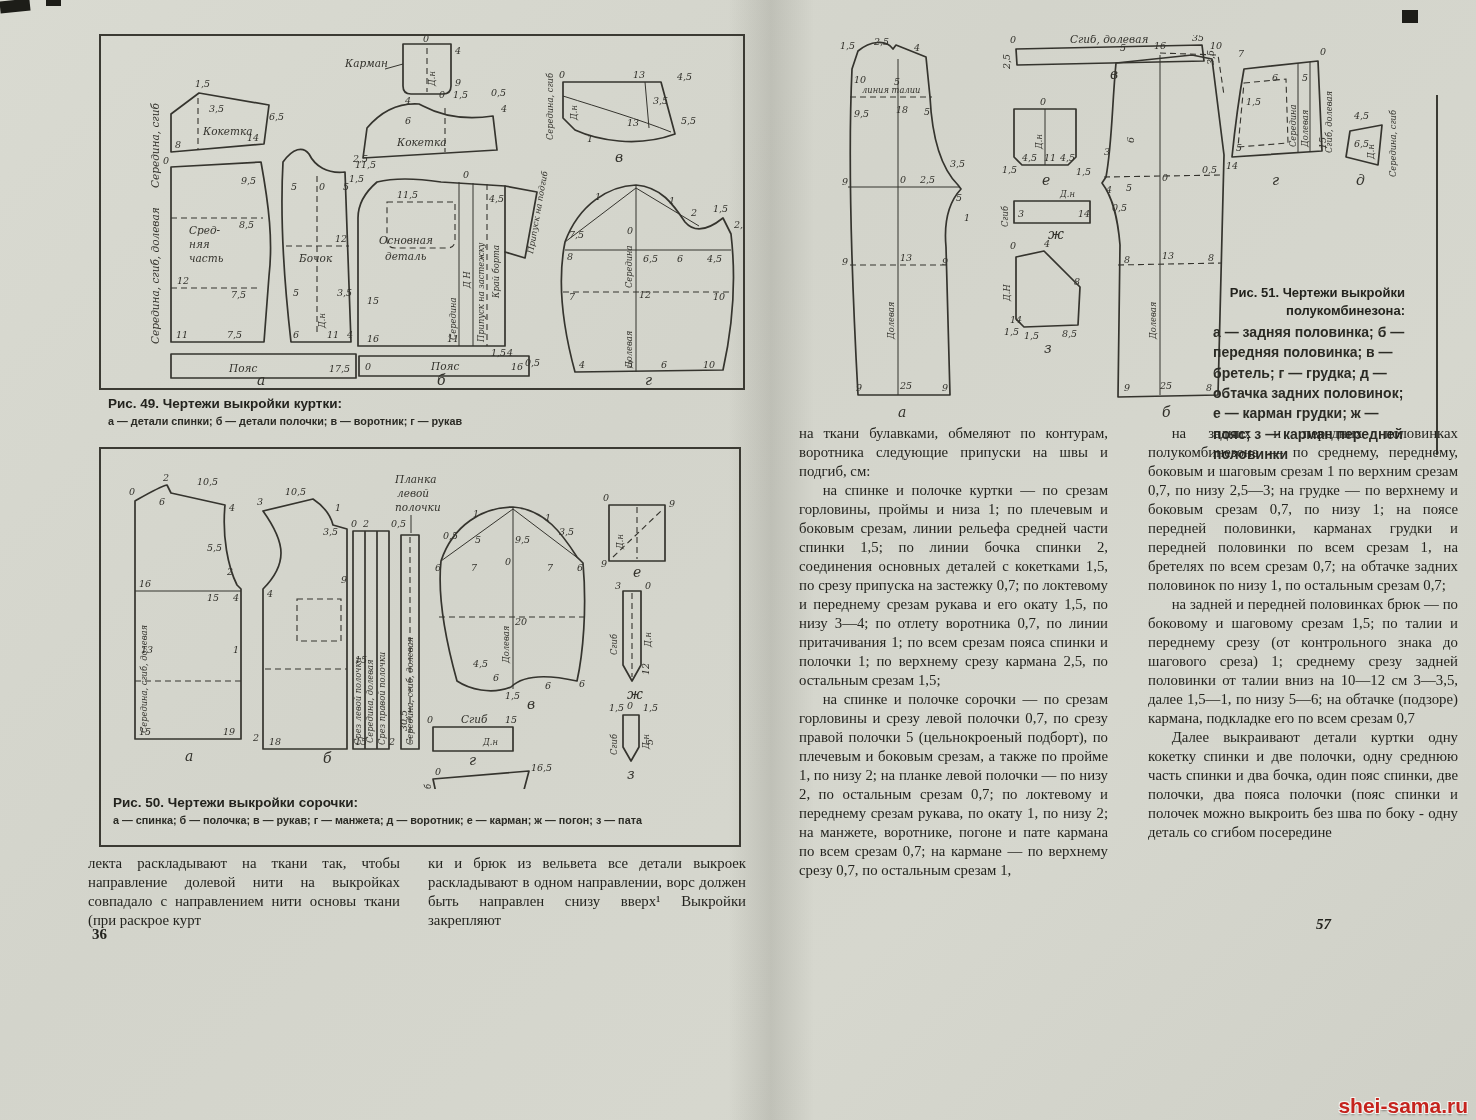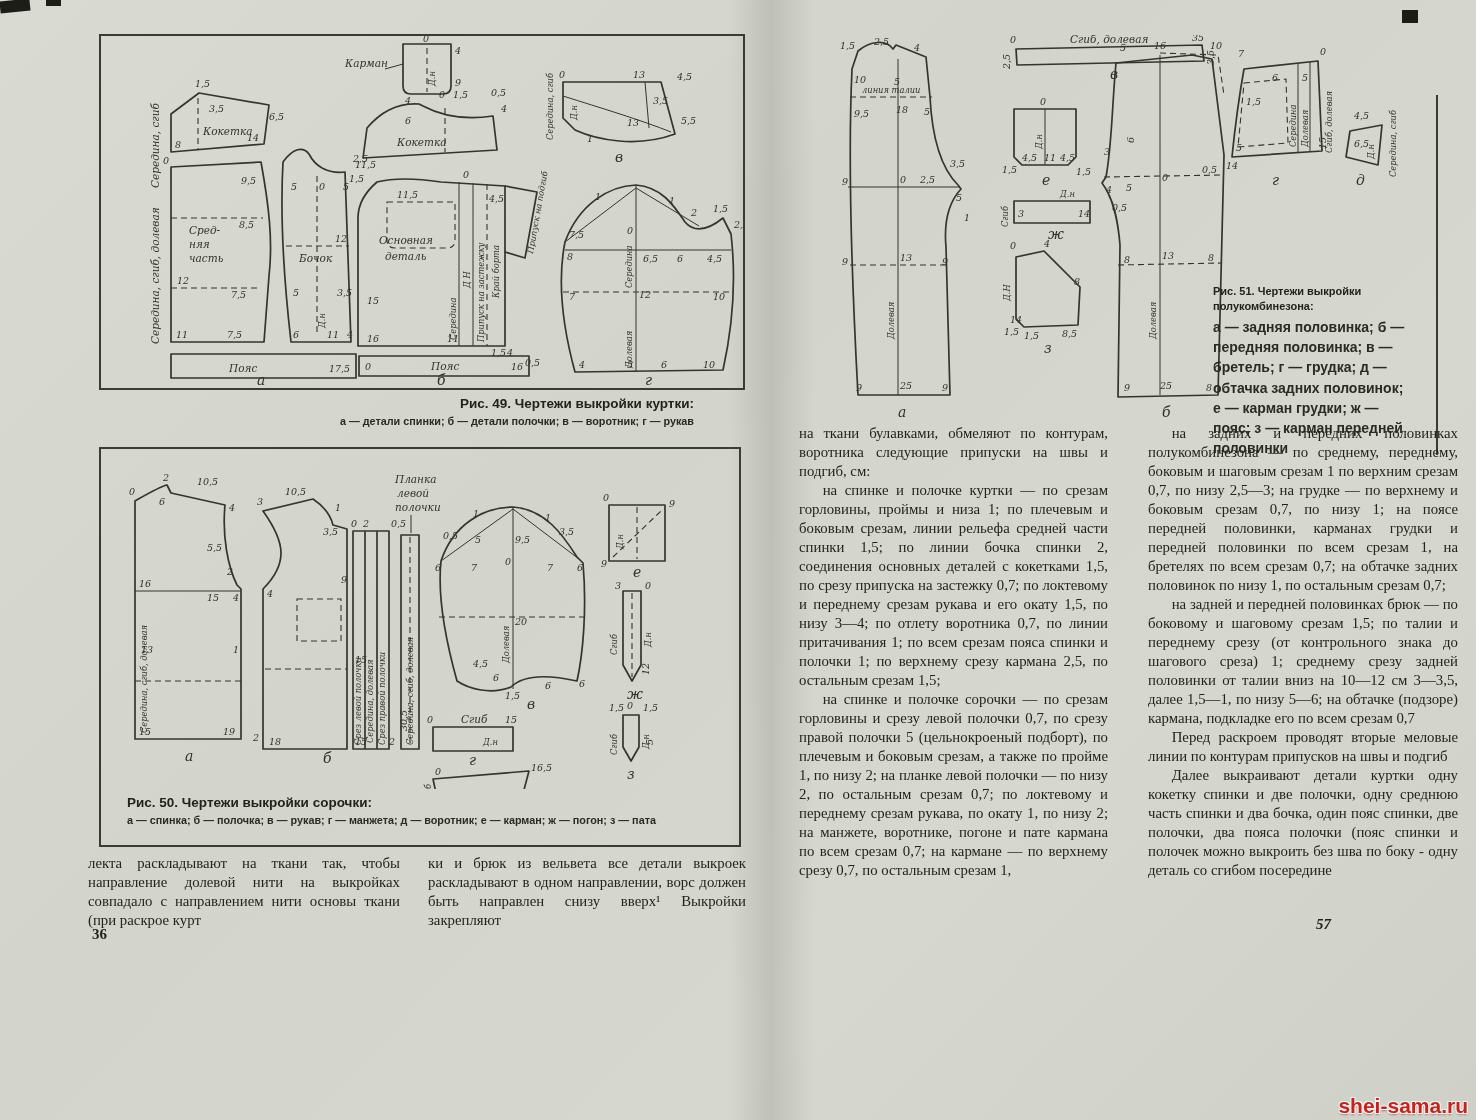--- a/index.html
+++ b/index.html
@@ -166,21 +166,21 @@
     <text class="num" x="538" y="262">12</text>
     <text class="num" x="468" y="264">7</text>
     <text class="num" x="612" y="264">10</text>
     <text class="num" x="478" y="332">4</text>
     <text class="num" x="526" y="332">5</text>
     <text class="num" x="560" y="332">6</text>
     <text class="num" x="602" y="332">10</text>
     <text class="ltr" x="544" y="349">г</text>
   </svg>
   </div>
-  <div style="position:absolute;left:114px;top:396px;width:580px;text-align:right;">
+  <div style="position:absolute;left:108px;top:396px;width:580px;">
     <p class="cap-title">Рис. 49. Чертежи выкройки куртки:</p>
     <p class="cap-legend">а — детали спинки; б — детали полочки; в — воротник; г — рукав</p>
   </div>
 
   <div class="figbox" style="left:99px;top:447px;width:638px;height:396px;">
   <svg width="638" height="340" viewBox="0 0 638 340">
 
     <path class="o" d="M34,52 C48,44 58,38 66,36 L70,44 L124,56 C121,88 127,118 136,136 L140,140 L140,290 L34,290 Z"></path>
     <path class="i" d="M34,142 H140"></path>
     <path class="dsh" d="M34,232 H140"></path>
@@ -289,21 +289,21 @@
 
     <path class="o" d="M522,266 L538,266 L538,298 L530,312 L522,298 Z"></path>
     <text class="sm" transform="translate(516,306) rotate(-90)">Сгиб</text>
     <text class="sm" transform="translate(548,300) rotate(-90)">Д.н</text>
     <text class="num" x="508" y="262">1,5</text>
     <text class="num" x="526" y="260">0</text>
     <text class="num" x="542" y="262">1,5</text>
     <text class="num" transform="translate(552,296) rotate(-90)">5</text>
     <text class="ltr" x="526" y="330">з</text>
   </svg>
-  <div style="position:absolute;left:26px;top:346px;width:615px;">
+  <div style="position:absolute;left:12px;top:346px;width:615px;">
     <p class="cap-title">Рис. 50. Чертежи выкройки сорочки:</p>
     <p class="cap-legend">а — спинка; б — полочка; в — рукав; г — манжета; д — воротник; е — карман; ж — погон; з — пата</p>
   </div>
   </div>
 
   <div class="bodycol" style="left:88px;top:854px;width:312px;">
     <p>лекта раскладывают на ткани так, чтобы направление долевой нити на выкройках совпадало с направлением нити основы ткани (при раскрое курт</p>
   </div>
   <div class="bodycol" style="left:392px;top:854px;width:318px;margin-left:36px;">
     <p>ки и брюк из вельвета все детали выкроек раскладывают в одном направлении, ворс должен быть направлен снизу вверх¹  Выкройки закрепляют</p>
@@ -419,31 +419,30 @@
 
     <path class="o" d="M552,96 L584,90 L580,130 L548,122 Z"></path>
     <text class="num" x="556" y="84">4,5</text>
     <text class="num" x="556" y="112">6,5</text>
     <text class="sm" transform="translate(576,124) rotate(-90)">Д.н</text>
     <text class="sm" transform="translate(598,142) rotate(-90)">Середина, сгиб</text>
     <text class="ltr" x="558" y="150">д</text>
   </svg>
 
   <div style="position:absolute;left:1213px;top:284px;width:192px;">
-    <p class="cap-title" style="font-size:11px;line-height:1.35;">Рис. 51. Чертежи выкройки полукомбинезона:</p>
+    <p class="cap-title" style="font-size:13px;line-height:1.35;text-align:right;">Рис. 51. Чертежи выкройки полукомбинезона:</p>
     <p class="cap-legend" style="font-size:14px;">а — задняя половинка; б — передняя половинка; в — бретель; г — грудка; д — обтачка задних половинок; е — карман грудки; ж — пояс; з — карман передней половинки</p>
   </div>
 
   <div class="bodycol" style="left:799px;top:424px;width:309px;">
     <p>на ткани булавками, обмеляют по контурам, воротника следующие припуски на швы и подгиб, см:</p>
     <p class="ind">на спинке и полочке куртки — по срезам горловины, проймы и низа 1; по плечевым и боковым срезам, линии рельефа средней части спинки 1,5; по линии бочка спинки 2, соединения основных деталей с кокетками 1,5, по срезу припуска на застежку 0,7; по локтевому и переднему срезам рукава и его окату 1,5, по низу 3—4; по отлету воротника 0,7, по линии притачивания 1; по всем срезам пояса спинки и полочки 1; по верхнему срезу кармана 2,5, по остальным срезам 1,5;</p>
     <p class="ind">на спинке и полочке сорочки — по срезам горловины и срезу левой полочки 0,7, по срезу правой полочки 5 (цельнокроеный подборт), по плечевым и боковым срезам, а также по пройме 1, по низу 2; на планке левой полочки — по низу 2, по остальным срезам 0,7; по локтевому и переднему срезам рукава, по окату 1, по низу 2; на манжете, воротнике, погоне и пате кармана по всем срезам 0,7; на кармане — по верхнему срезу 0,7, по остальным срезам 1,</p>
   </div>
   <div class="bodycol" style="left:1112px;top:424px;width:310px;margin-left:36px;">
     <p class="ind">на задних и передних половинках полукомбинезона — по среднему, переднему, боковым и шаговым срезам 1 по верхним срезам 0,7, по низу 2,5—3; на грудке — по верхнему и боковым срезам 0,7, по низу 1; на поясе передней половинки, карманах грудки и передней половинки по всем срезам 1, на бретелях по всем срезам 0,7; на обтачке задних половинок по низу 1, по остальным срезам 0,7;</p>
     <p class="ind">на задней и передней половинках брюк — по боковому и шаговому срезам 1,5; по талии и переднему срезу (от контрольного знака до шагового среза) 1; среднему срезу задней половинки от талии вниз на 10—12 см 3—3,5, далее 1,5—1, по низу 5—6; на обтачке (подзоре) кармана, подкладке его по всем срезам 0,7</p>
-    <p class="ind">Перед раскроем проводят вторые меловые линии по контурам припусков на швы и подгиб</p>
     <p class="ind">Далее выкраивают детали куртки одну кокетку спинки и две полочки, одну среднюю часть спинки и два бочка, один пояс спинки, две полочки, два пояса полочки (пояс спинки и полочек можно выкроить без шва по боку - одну деталь со сгибом посередине</p>
   </div>
   <div class="pagenum" style="left:1316px;top:916px;font-style:italic;">57</div>
 
   <div class="watermark">shei-sama.ru</div>
 </div>
 
 </body></html>

